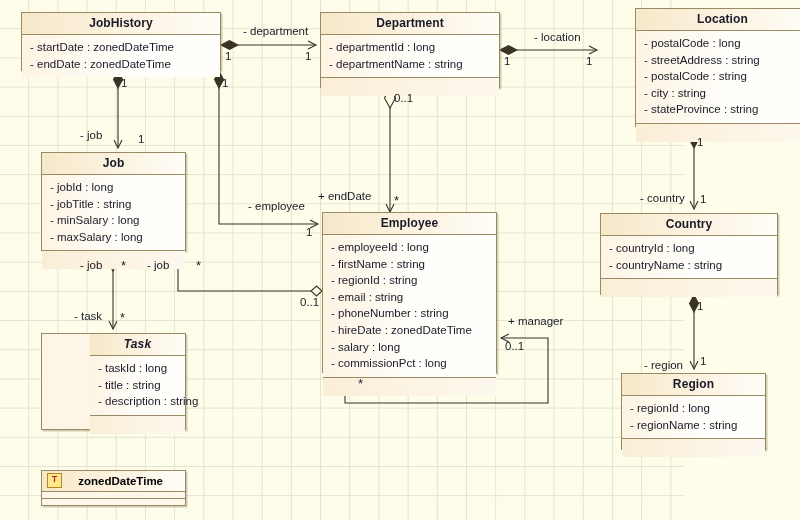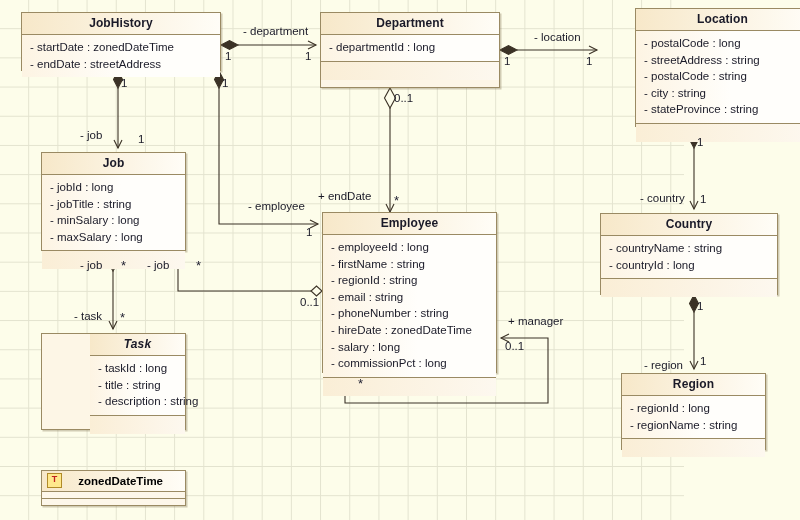--- a/index.html
+++ b/index.html
@@ -134,28 +134,29 @@
 
       <path d="M345,393 L345,403 L548,403 L548,338 L501,338" marker-end="url(#oarrow)"></path>
       <polygon points="345,373 350.5,383 345,393 339.5,383" fill="#fdfdea" stroke="#3b3226"></polygon>
     </g>
   </svg>
 
   <div class="uclass noops" style="left:21px;top:12px;width:200px;height:59px;">
     <div class="hdr">JobHistory</div>
     <div class="attrs">
       <div>- startDate : zonedDateTime</div>
-      <div>- endDate : streetAddress</div>
+      <div>- endDate : zonedDateTime</div>
     </div>
   </div>
 
   <div class="uclass" style="left:320px;top:12px;width:180px;height:76px;">
     <div class="hdr">Department</div>
     <div class="attrs">
       <div>- departmentId : long</div>
+      <div>- departmentName : string</div>
     </div>
     <div class="ops"></div>
   </div>
 
   <div class="uclass" style="left:601px;top:8px;width:175px;height:119px;margin-left:34px;">
     <div class="hdr">Location</div>
     <div class="attrs">
       <div>- postalCode : long</div>
       <div>- streetAddress : string</div>
       <div>- postalCode : string</div>
@@ -187,22 +188,22 @@
       <div>- hireDate : zonedDateTime</div>
       <div>- salary : long</div>
       <div>- commissionPct : long</div>
     </div>
     <div class="ops"></div>
   </div>
 
   <div class="uclass" style="left:600px;top:213px;width:178px;height:82px;">
     <div class="hdr">Country</div>
     <div class="attrs">
+      <div>- countryId : long</div>
       <div>- countryName : string</div>
-      <div>- countryId : long</div>
     </div>
     <div class="ops"></div>
   </div>
 
   <div class="uclass" style="left:41px;top:333px;width:145px;height:97px;padding-left:48px;">
     <div class="hdr abstract">Task</div>
     <div class="attrs">
       <div>- taskId : long</div>
       <div>- title : string</div>
       <div>- description : string</div>

